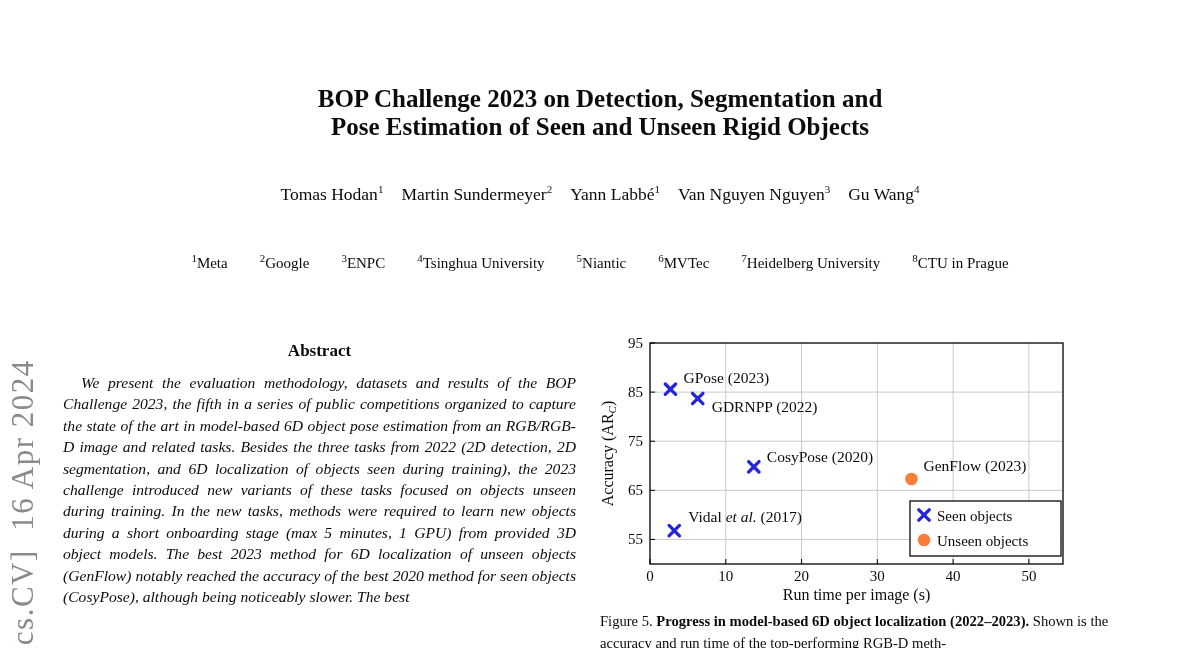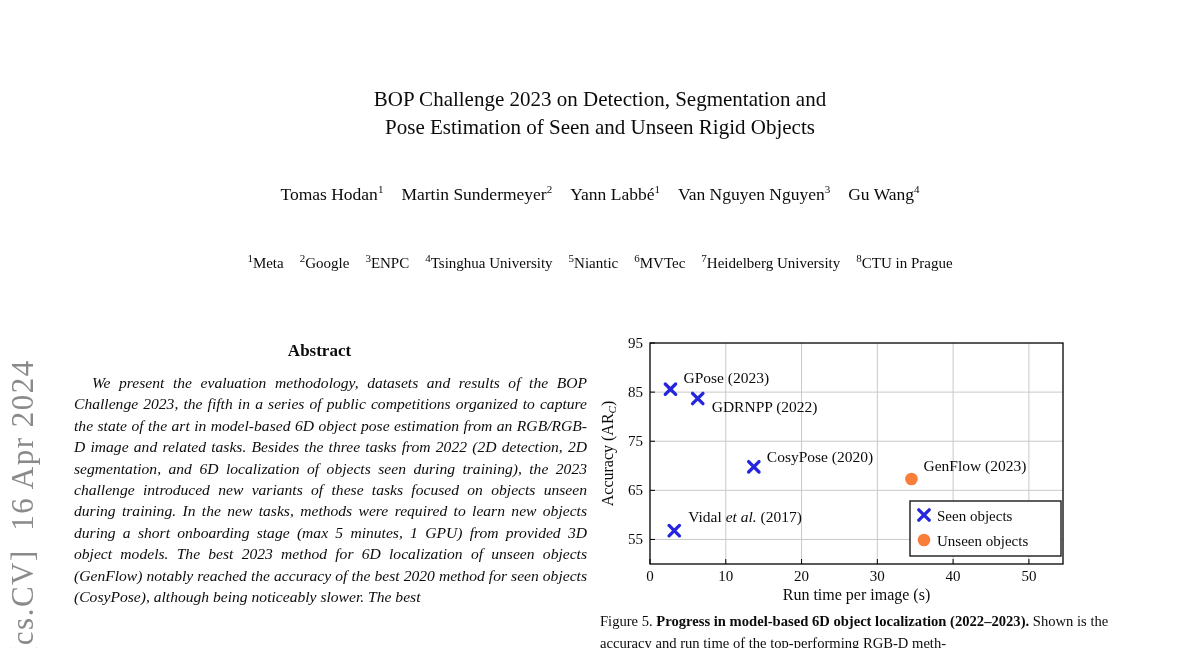--- a/index.html
+++ b/index.html
@@ -5,34 +5,34 @@
   *{margin:0;padding:0;box-sizing:border-box}
   html,body{width:1200px;height:648px;overflow:hidden;background:#ffffff;
     font-family:"Liberation Serif","DejaVu Serif",serif;color:#0b0b0b}
   .page{position:relative;width:1200px;height:648px;background:#fff}
 
   .arxiv-banner{position:absolute;left:5px;top:657px;transform-origin:0 0;
     transform:rotate(-90deg);font-size:31px;letter-spacing:1.5px;color:#8a8a8a;
     white-space:pre}
 
   .paper-title{position:absolute;top:85px;left:0;width:1200px;text-align:center;
-    font-weight:normal;font-size:21px;line-height:28px}
+    font-weight:bold;font-size:25px;line-height:28px}
 
   .author-row{position:absolute;left:0;width:1200px;text-align:center;font-size:17.5px}
   .author-row.r0{top:184px}
   .author-row.r1{top:210px}
   .author{margin:12px 9px;white-space:nowrap}
   sup{font-size:11px;line-height:0}
 
   .affiliations{position:absolute;top:255px;left:0;width:1200px;text-align:center;font-size:15px}
-  .affil{margin:0 8px;white-space:nowrap}
+  .affil{margin:0 16px;white-space:nowrap}
 
   .abstract-heading{position:absolute;top:341px;left:63px;width:513px;text-align:center;
     font-weight:bold;font-size:17px}
-  .abstract-text{position:absolute;top:372px;left:74px;width:513px;font-style:italic;
+  .abstract-text{position:absolute;top:372px;left:63px;width:513px;font-style:italic;
     font-size:15.6px;line-height:21.4px;text-align:justify;text-indent:18px}
 
   .figure-chart{position:absolute;left:600px;top:338px}
   .figure-chart text{font-family:"Liberation Serif","DejaVu Serif",serif;fill:#0b0b0b}
   .figure-chart .tick{font-size:15px}
   .figure-chart .axlabel{font-size:16px}
   .figure-chart .ptlabel{font-size:15.5px}
   .figure-chart .legendlabel{font-size:15px}
 
   .figure-caption{position:absolute;left:600px;top:611px;width:540px;font-size:14.6px;

